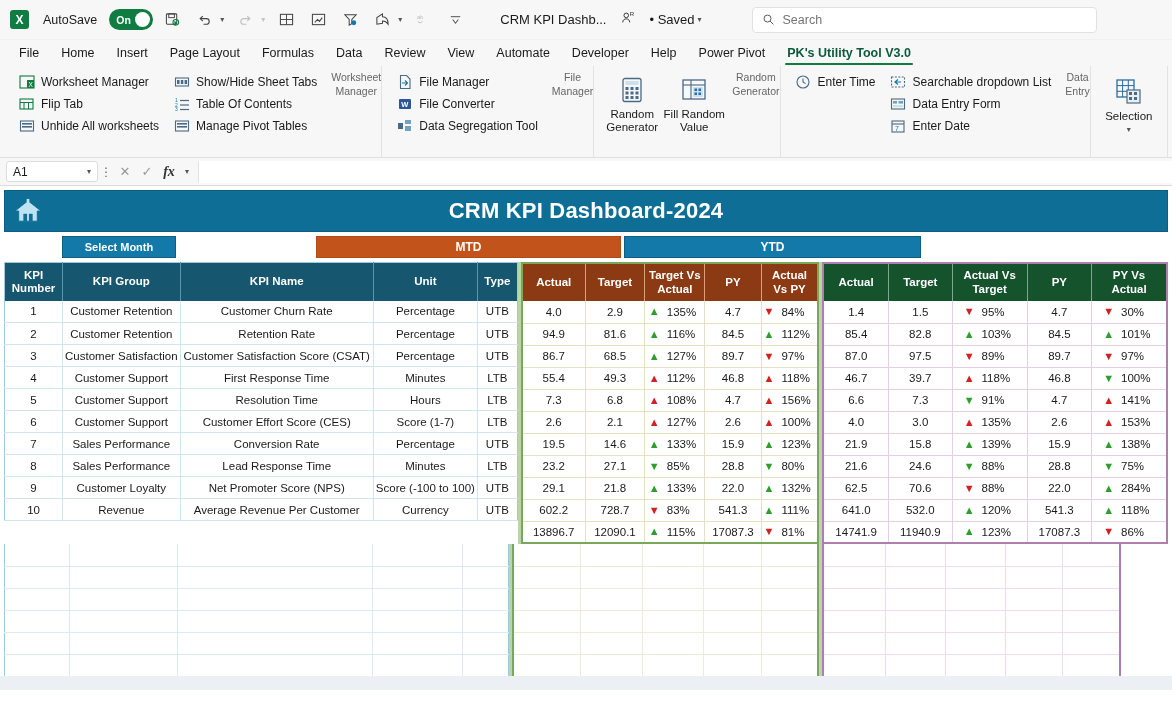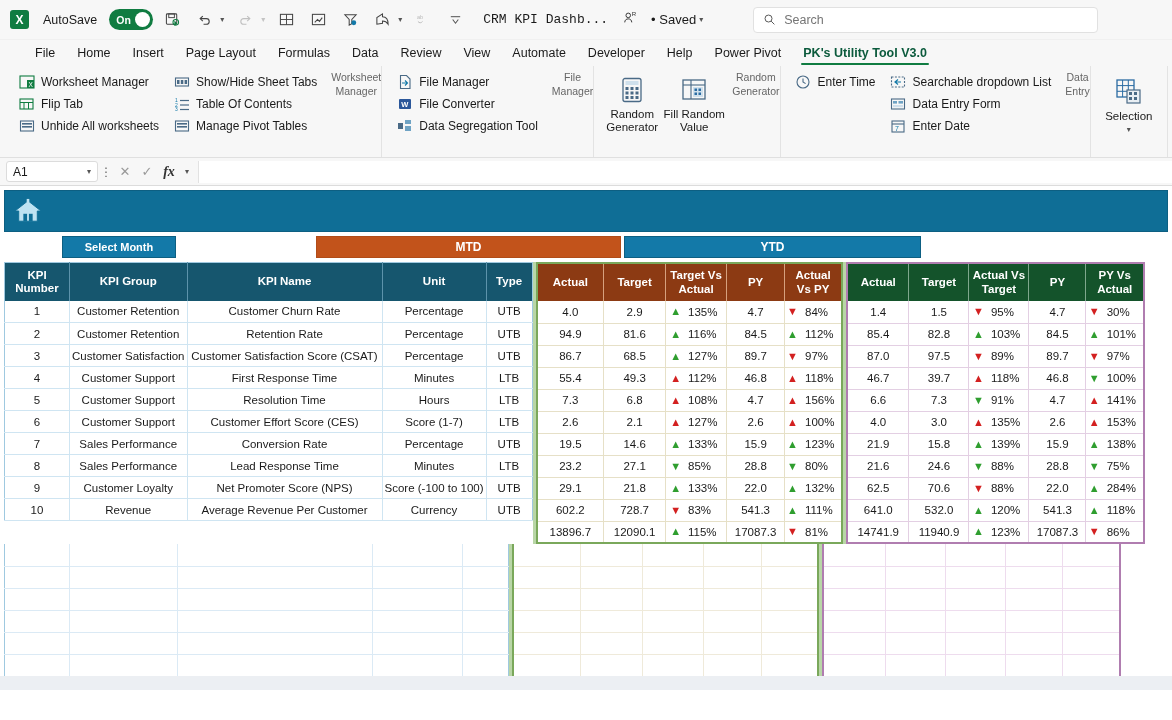--- a/index.html
+++ b/index.html
@@ -33,39 +33,39 @@
     width: 15px; height: 15px; border-radius: 50%; background: #fff;
     position: absolute; right: 3px;
   }
   .qat-icon {
     width: 26px; height: 26px; display: flex; align-items: center; justify-content: center;
     color: #444; font-size: 15px; flex: 0 0 auto;
   }
   .qat-icon.dim { color: #bbb; }
   .caret { font-size: 8px; color: #555; margin-left: -3px; margin-right: 2px; }
   .caret.dim { color: #c4c4c4; }
-  .doc-title { font-size: 13px; color: #1a1a1a; margin-left: 9px; white-space: nowrap; font-family: Liberation Mono, monospace; }
+  .doc-title { font-size: 13px; color: #1a1a1a; margin-left: 26px; white-space: nowrap; }
   .person-ico { font-size: 13px; color: #333; margin-left: 9px; }
   .saved-state { font-size: 13px; color: #1a1a1a; margin-left: 8px; white-space: nowrap; }
   .search-wrap {
     margin-left: 42px; width: 345px; height: 26px;
     background: #fff; border: 1px solid #e1e1e1; border-radius: 4px;
     display: flex; align-items: center; padding: 0 9px; gap: 8px;
   }
   .search-wrap svg { flex: 0 0 auto; }
   .search-input {
     border: none; outline: none; background: transparent;
     font-family: "Liberation Sans", sans-serif; font-size: 12.5px;
     color: #1d4ed8; width: 100%;
   }
 
   
   .tabs {
     height: 26px; display: flex; align-items: stretch;
-    background: #f7f7f7; padding-left: 24px; font-size: 12.5px;
+    background: #f7f7f7; padding-left: 8px; font-size: 12.5px;
   }
   .tab {
     padding: 0 11px; display: flex; align-items: center;
     color: #1a1a1a; white-space: nowrap; cursor: default;
   }
   .tab.active { color: #0b5a3c; font-weight: 600; position: relative; }
   .tab.active::after {
     content: ""; position: absolute; left: 9px; right: 9px; bottom: 1px;
     height: 2.5px; background: #107c41; border-radius: 2px;
   }
@@ -193,21 +193,21 @@
   .t-ytd { border: 2px solid #b07db0; }
   .t-ytd th {
     background: #14532b; color: #fff; font-size: 11.5px; font-weight: bold;
     height: 38px; padding: 2px 2px; border-right: 1px solid #7fa78d; text-align: center;
     vertical-align: middle; line-height: 1.15;
   }
   .t-ytd th:last-child { border-right: none; }
   .t-ytd td {
     font-size: 11.5px; color: #1a1a1a; height: 22px; text-align: center;
     border-right: 1px solid #e3cfe3; border-bottom: 1px solid #e3cfe3;
-    background: #fff; padding: 0 2px; white-space: nowrap;
+    background: #fff; padding: 0 11px; white-space: nowrap;
   }
   .t-ytd td:last-child { border-right: none; }
 
   .cellv { display: flex; align-items: center; justify-content: center; gap: 7px; }
   .cellv .pct { min-width: 34px; text-align: left; }
   .arrow { font-size: 11px; line-height: 1; }
   .up-g { color: #2f9e2f; }
   .up-r { color: #d32020; }
   .dn-g { color: #2f9e2f; }
   .dn-r { color: #d32020; }
@@ -631,20 +631,21 @@
 
   <div class="dash-header">
     <div class="home-icon">
       <svg width="30" height="26" viewBox="0 0 32 28">
         <path d="M16 3 L30 14 h-4 v11 H6 V14 H2 Z" fill="#bfe3f2" stroke="#0f6e96" stroke-width="1"></path>
         <rect x="11" y="17" width="4" height="8" fill="#0f6e96"></rect>
         <rect x="17" y="17" width="4" height="8" fill="#0f6e96"></rect>
         <rect x="14.6" y="1" width="2.8" height="4" fill="#bfe3f2"></rect>
       </svg>
     </div>
+    <div class="dash-title">CRM KPI Dashboard-2024</div>
   </div>
 
   <div class="band2">
     <div class="b2-spacer-l"></div>
     <div class="sel-month-lbl">Select Month</div>
     <div class="b2-gap"></div>
     <div class="mtd-band">MTD</div>
     <div class="b2-gap2"></div>
     <div class="ytd-band">YTD</div>
   </div>

